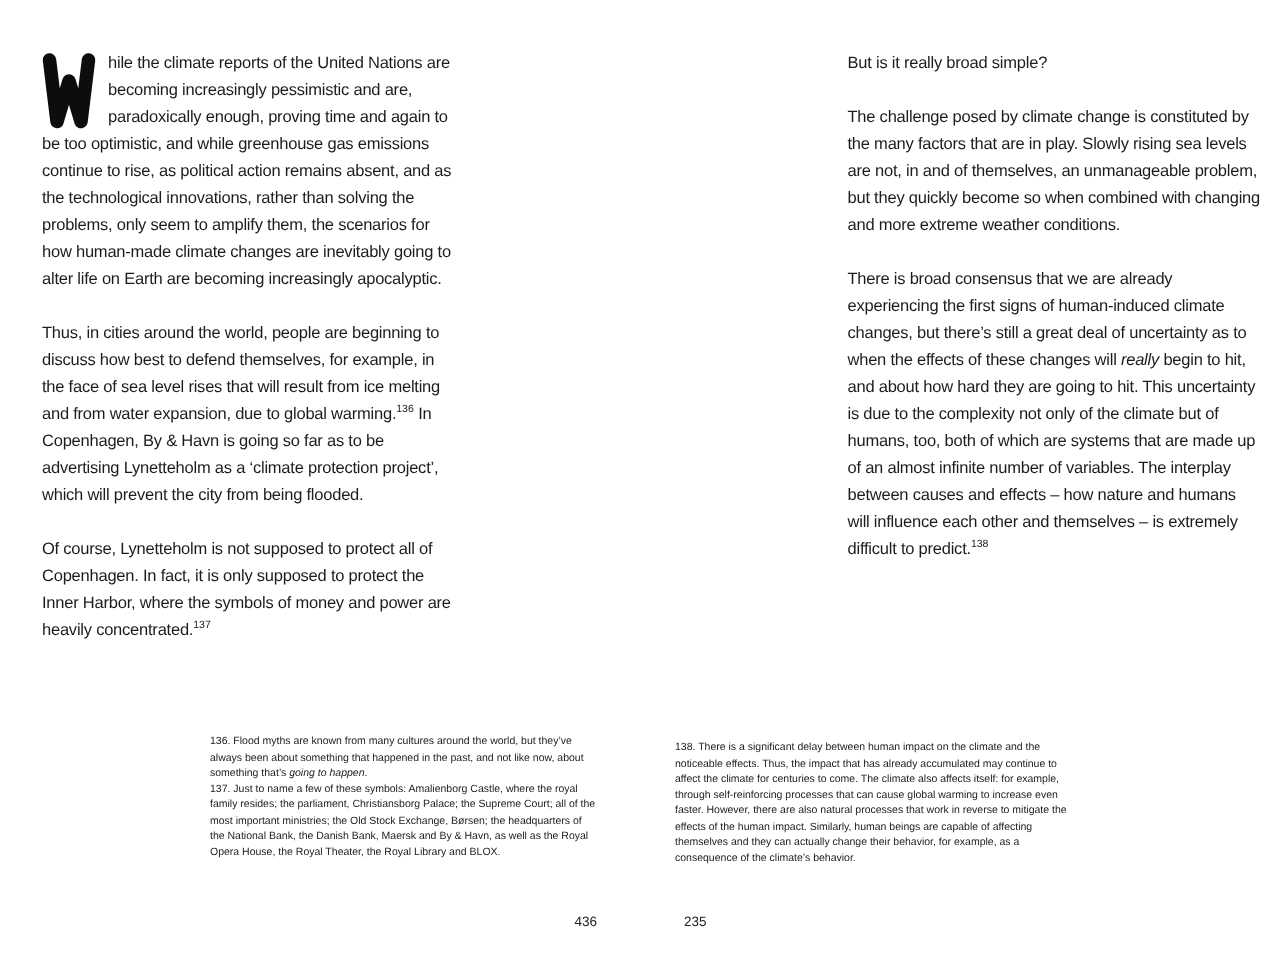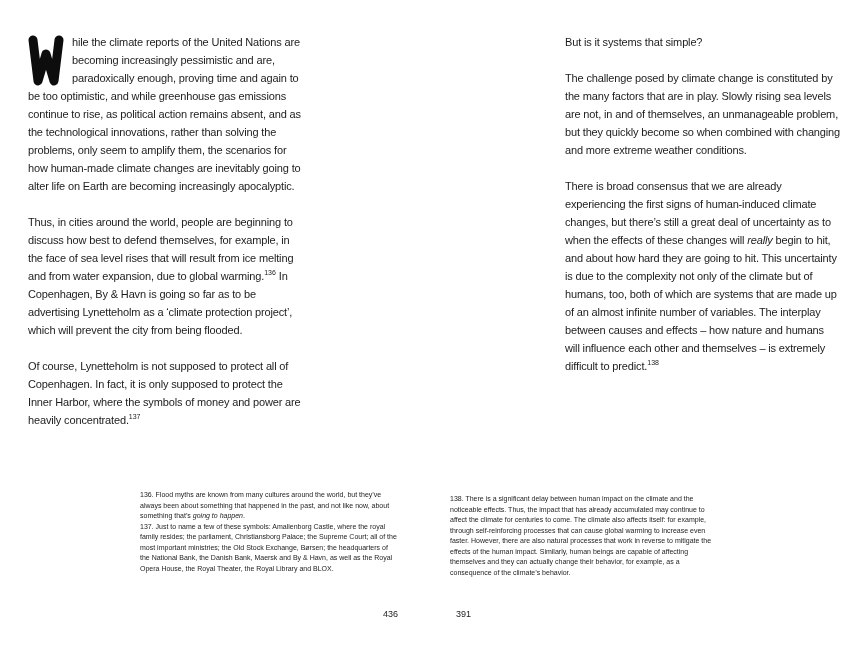--- a/index.html
+++ b/index.html
@@ -82,25 +82,25 @@
     <div class="footnotes footnotes-left">
       <p class="fn"><span>136. Flood myths are known from many cultures around the world, but they’ve always been about something that happened in the past, and not like now, about something that’s </span><em>going to happen</em><span>.</span></p>
       <p class="fn"><span>137. Just to name a few of these symbols: Amalienborg Castle, where the royal family resides; the parliament, Christiansborg Palace; the Supreme Court; all of the most important ministries; the Old Stock Exchange, Børsen; the headquarters of the National Bank, the Danish Bank, Maersk and By &amp; Havn, as well as the Royal Opera House, the Royal Theater, the Royal Library and BLOX.</span></p>
     </div>
 
     <div class="page-number pn-left">436</div>
   </section>
 
   <section>
     <div class="main-text main-text-right">
-      <p class="para"><span>But is it systems that simple?</span></p>
+      <p class="para"><span>But is it really broad simple?</span></p>
       <p class="para"><span>The challenge posed by climate change is constituted by the many factors that are in play. Slowly rising sea levels are not, in and of themselves, an unmanageable problem, but they quickly become so when combined with changing and more extreme weather conditions.</span></p>
       <p class="para"><span>There is broad consensus that we are already experiencing the first signs of human-induced climate changes, but there’s still a great deal of uncertainty as to when the effects of these changes will </span><em>really</em><span> begin to hit, and about how hard they are going to hit. This uncertainty is due to the complexity not only of the climate but of humans, too, both of which are systems that are made up of an almost infinite number of variables. The interplay between causes and effects – how nature and humans will influence each other and themselves – is extremely difficult to predict.</span><sup>138</sup></p>
     </div>
 
     <div class="footnotes footnotes-right">
       <p class="fn"><span>138. There is a significant delay between human impact on the climate and the noticeable effects. Thus, the impact that has already accumulated may continue to affect the climate for centuries to come. The climate also affects itself: for example, through self-reinforcing processes that can cause global warming to increase even faster. However, there are also natural processes that work in reverse to mitigate the effects of the human impact. Similarly, human beings are capable of affecting themselves and they can actually change their behavior, for example, as a consequence of the climate’s behavior.</span></p>
     </div>
 
-    <div class="page-number pn-right">391</div>
+    <div class="page-number pn-right">235</div>
   </section>
 
 </div>
 
 </body></html>

